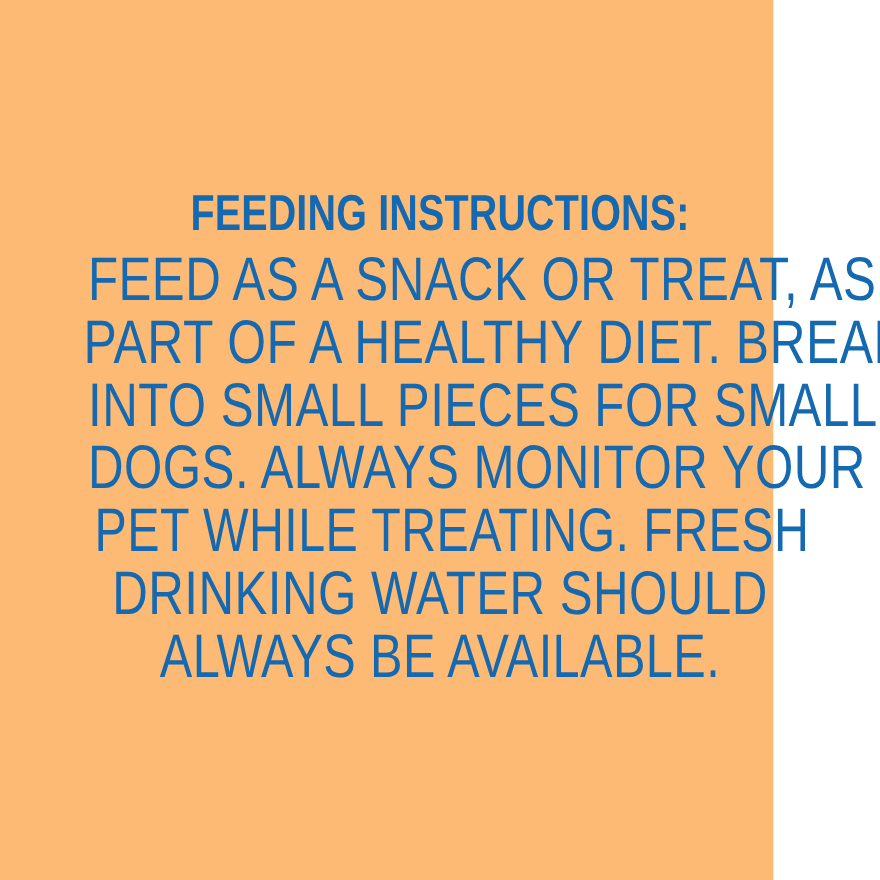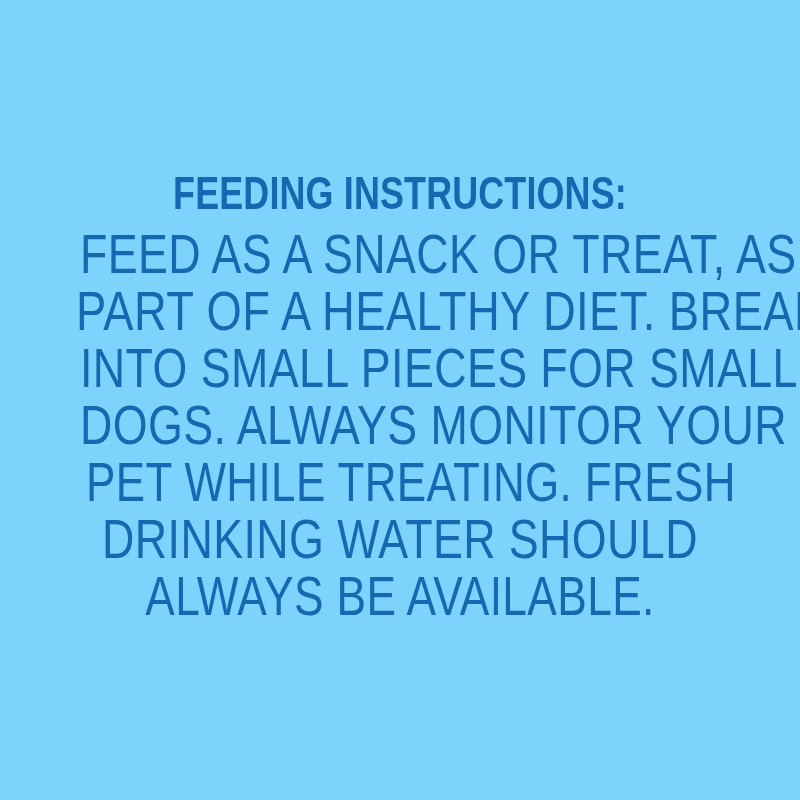--- a/index.html
+++ b/index.html
@@ -10,23 +10,23 @@
   body {
     width: 800px;
     height: 800px;
     background: #ffffff;
     font-family: "Liberation Sans", "DejaVu Sans", sans-serif;
     overflow: hidden;
   }
 
   #label-panel {
     position: relative;
-    width: 800px;
+    width: 703px;
     height: 800px;
-    background: #7dd3fc;
+    background: #fdba74;
     box-sizing: border-box;
   }
 
   
   #instructions-block {
     position: absolute;
     left: 0;
     top: 168px;
     width: 800px;
     text-align: center;

